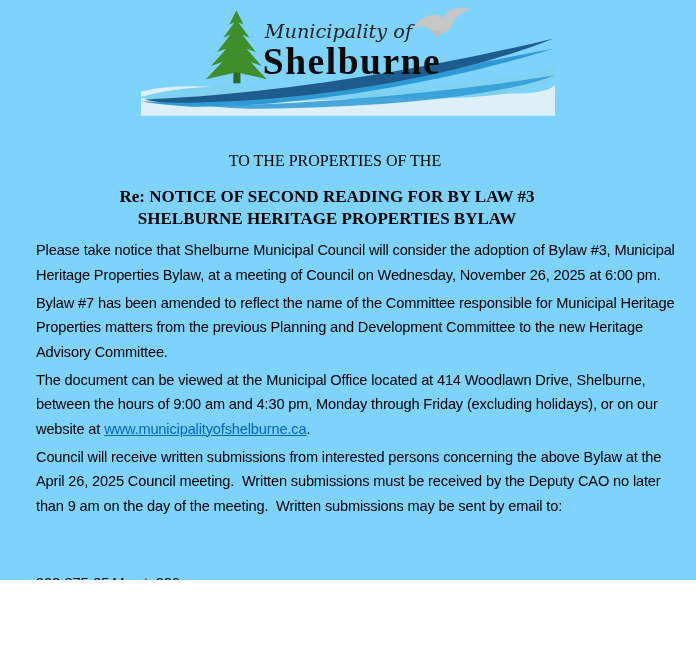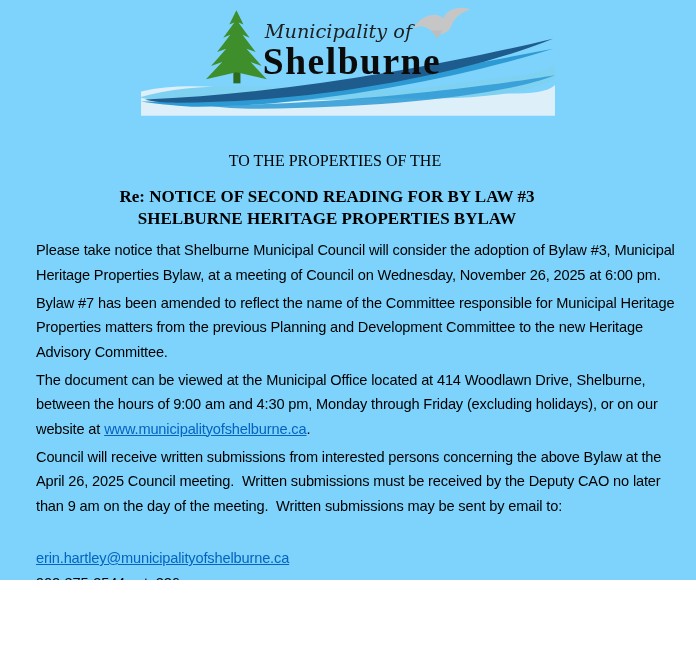--- a/index.html
+++ b/index.html
@@ -80,16 +80,16 @@
 
   <div class="body-text">
     <p>Please take notice that Shelburne Municipal Council will consider the adoption of Bylaw #3, Municipal Heritage Properties Bylaw, at a meeting of Council on Wednesday, November 26, 2025 at 6:00 pm.</p>
 
     <p>Bylaw #7 has been amended to reflect the name of the Committee responsible for Municipal Heritage Properties matters from the previous Planning and Development Committee to the new Heritage Advisory Committee.</p>
 
     <p><span>The document can be viewed at the Municipal Office located at 414 Woodlawn Drive, Shelburne, between the hours of 9:00 am and 4:30 pm, Monday through Friday (excluding holidays), or on our website at </span><a class="link" href="#">www.municipalityofshelburne.ca</a><span>.</span></p>
 
     <p>Council will receive written submissions from interested persons concerning the above Bylaw at the April 26, 2025 Council meeting.  Written submissions must be received by the Deputy CAO no later than 9 am on the day of the meeting.  Written submissions may be sent by email to:</p>
 
-    <p><br><a class="link" href="#">erin.hartley@municipalityofshelburne.ca</a><br><span>902-875-3544 ext. 226</span></p>
+    <p><br><br><span>902-875-3544 ext. 226</span></p>
   </div>
 
 </div>
 
 </body></html>

